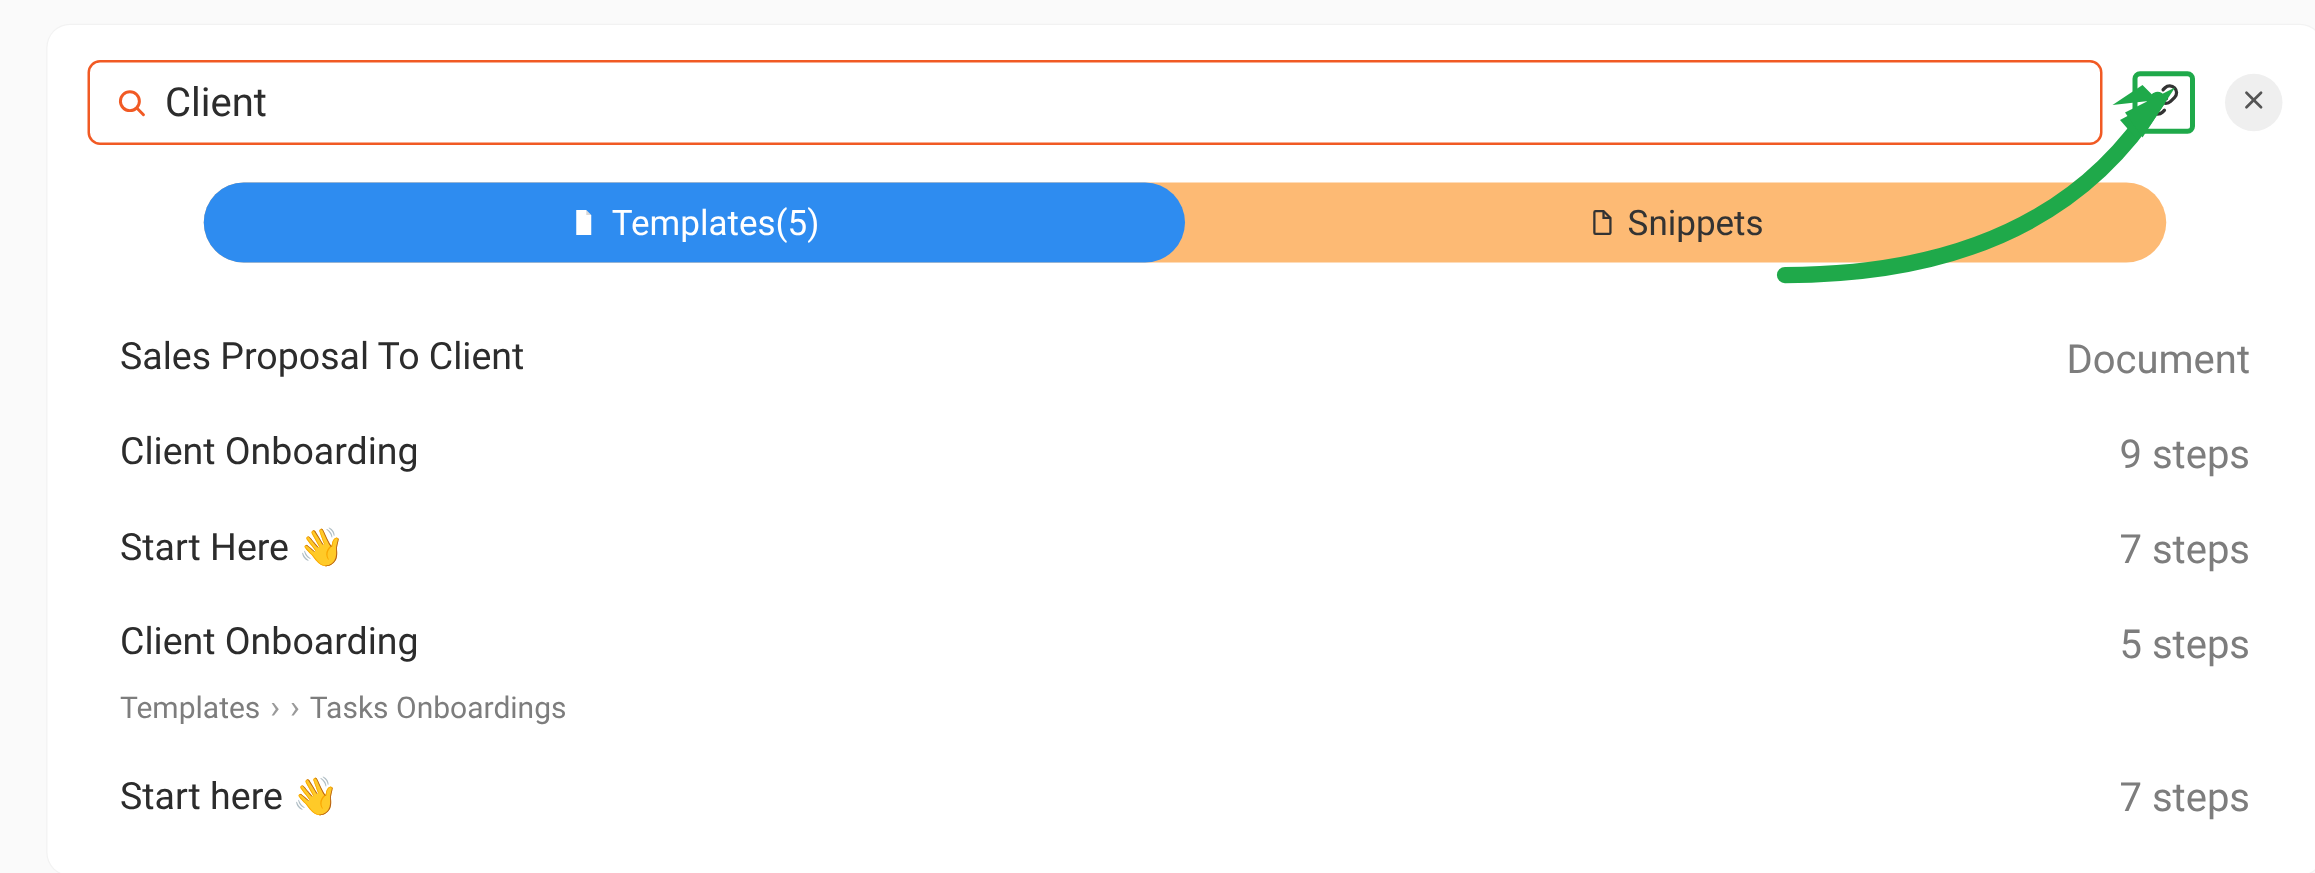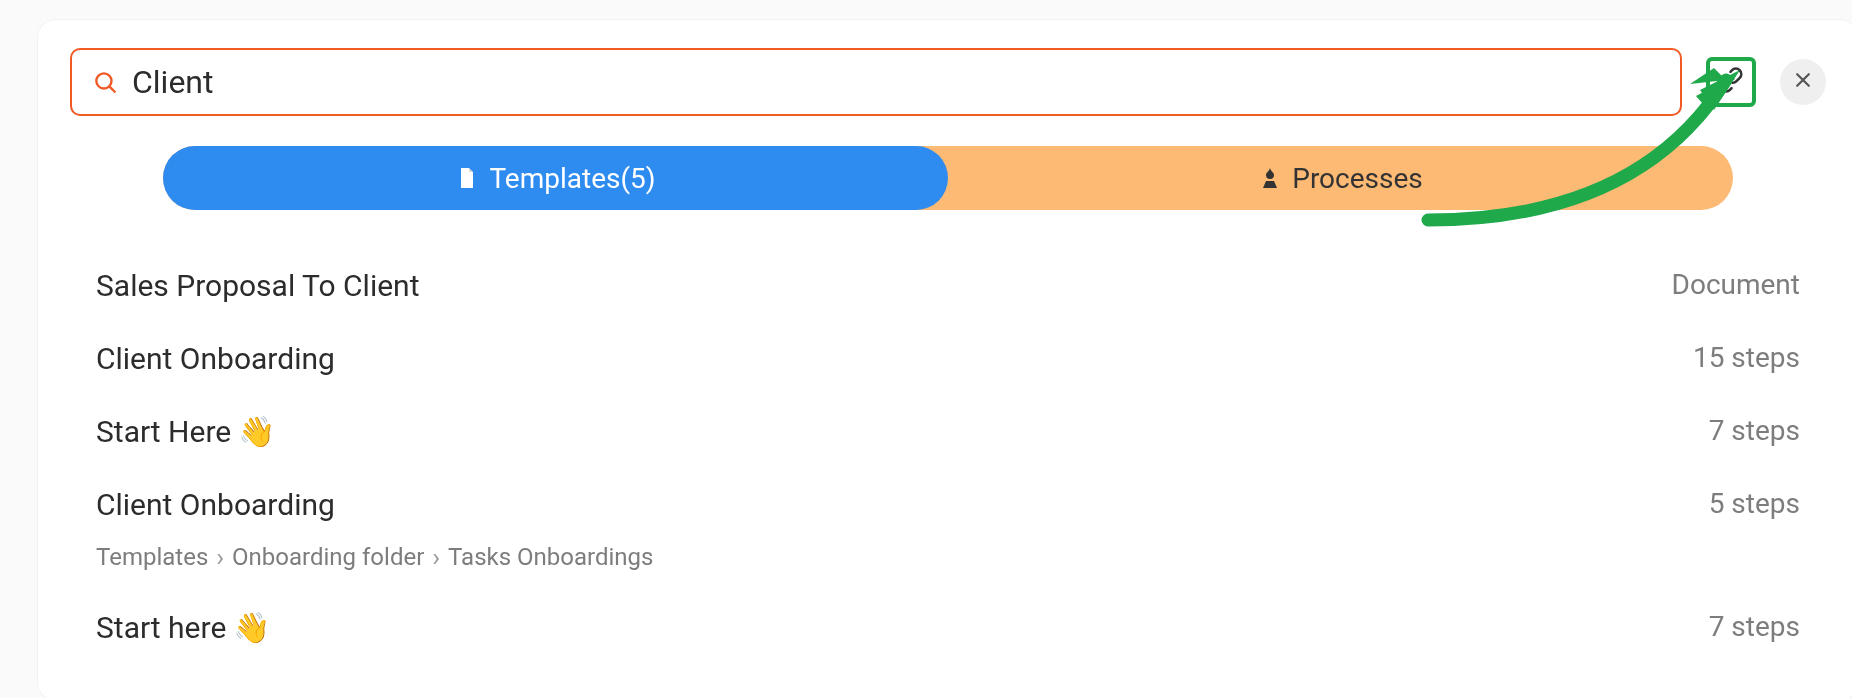--- a/index.html
+++ b/index.html
@@ -121,21 +121,21 @@
     justify-content: space-between;
     align-items: flex-start;
     padding: 18px 0 20px 0;
     cursor: pointer;
   }
   .result .title {
     font-size: 30px;
     color: #2c2c2c;
   }
   .result .meta {
-    font-size: 28px;
+    font-size: 32px;
     color: #7d7d7d;
     white-space: nowrap;
   }
   .breadcrumb {
     font-size: 24px;
     color: #7d7d7d;
     margin-top: 20px;
     display: flex;
     align-items: center;
     flex-wrap: wrap;
@@ -182,55 +182,54 @@
           <svg width="24" height="24" viewBox="0 0 24 24" fill="currentColor">
             <path d="M6 2h8l4 4v16H6z"></path>
             <path d="M14 2v4h4" fill="#fff" opacity="0"></path>
             <polygon points="14,2 18,6 14,6" fill="rgba(0,0,0,0.15)"></polygon>
           </svg>
         </span>
         <span>Templates(5)</span>
       </div>
       <div class="tab">
         <span class="icon">
-          <svg width="24" height="24" viewBox="0 0 24 24" fill="currentColor">
-            <path d="M12 2c-1 4-4 4-4 7a4 4 0 0 0 8 0c0-3-3-3-4-7z"></path>
-            <path d="M8 15l-3 7h14l-3-7z"></path>
+          <svg width="22" height="24" viewBox="0 0 24 24" fill="none" stroke="currentColor" stroke-width="2">
+            <path d="M14 2H7a1 1 0 0 0-1 1v18a1 1 0 0 0 1 1h12a1 1 0 0 0 1-1V8z"></path>
+            <polyline points="14 2 14 8 20 8"></polyline>
           </svg>
         </span>
-        <span>Processes</span>
+        <span>Snippets</span>
       </div>
     </div>
 
   <div class="results" id="results">
       <div class="result">
         <div>
           <div class="title">Sales Proposal To Client</div>
         </div>
         <div class="meta">Document</div>
       </div>
       <div class="result">
         <div>
           <div class="title">Client Onboarding</div>
         </div>
-        <div class="meta">15 steps</div>
+        <div class="meta">9 steps</div>
       </div>
       <div class="result">
         <div>
           <div class="title">Start Here 👋</div>
         </div>
         <div class="meta">7 steps</div>
       </div>
       <div class="result">
         <div>
           <div class="title">Client Onboarding</div>
           <div class="breadcrumb">
             <span>Templates</span>
             <span class="chev" style="font-size: 26px;">›</span>
-            <span>Onboarding folder</span>
             <span class="chev" style="font-size: 26px;">›</span>
             <span>Tasks Onboardings</span>
           </div>
         </div>
         <div class="meta">5 steps</div>
       </div>
       <div class="result">
         <div>
           <div class="title">Start here 👋</div>
         </div>

